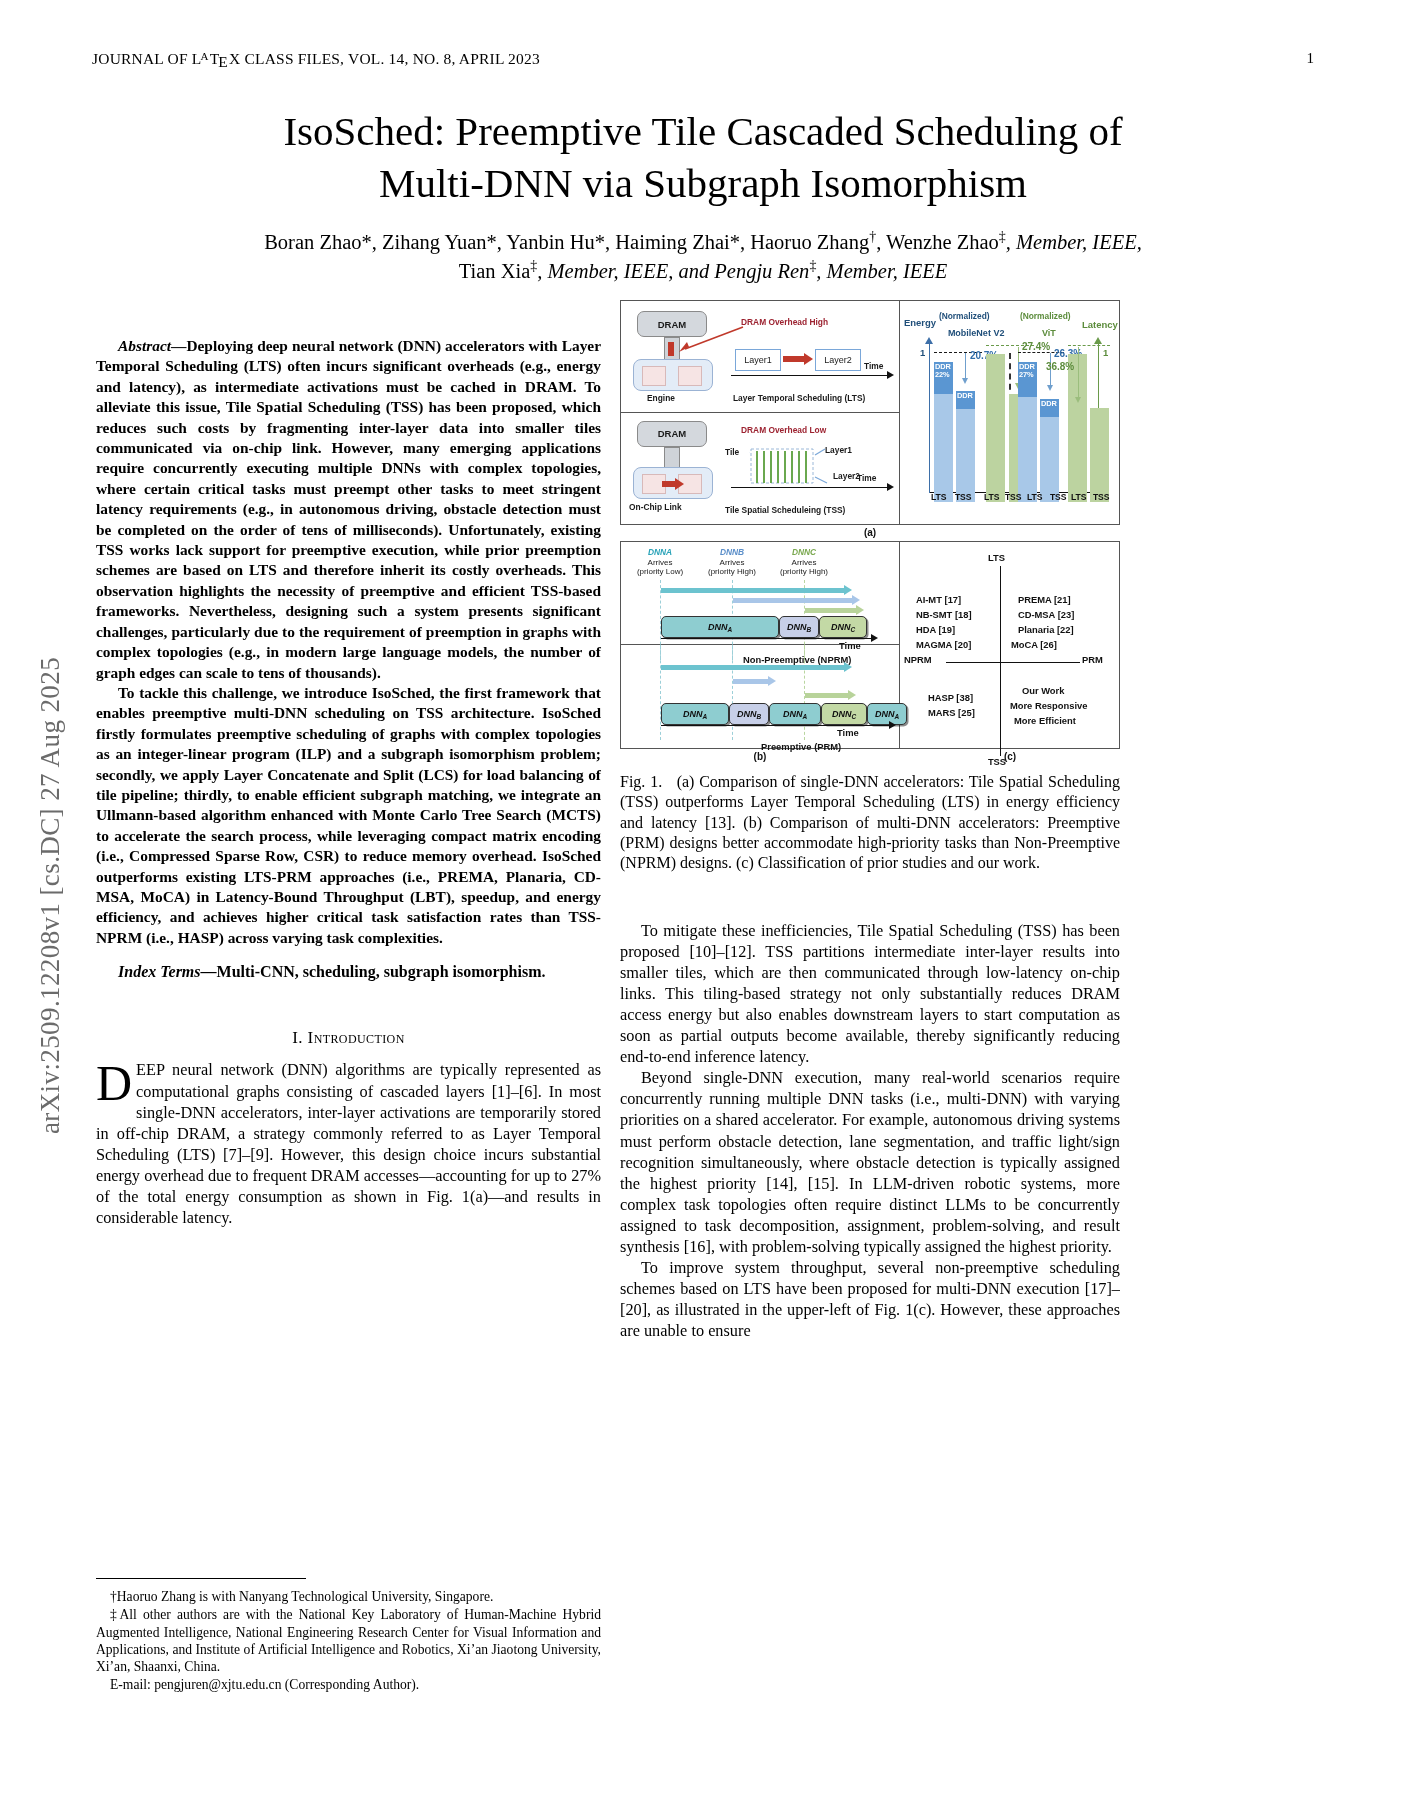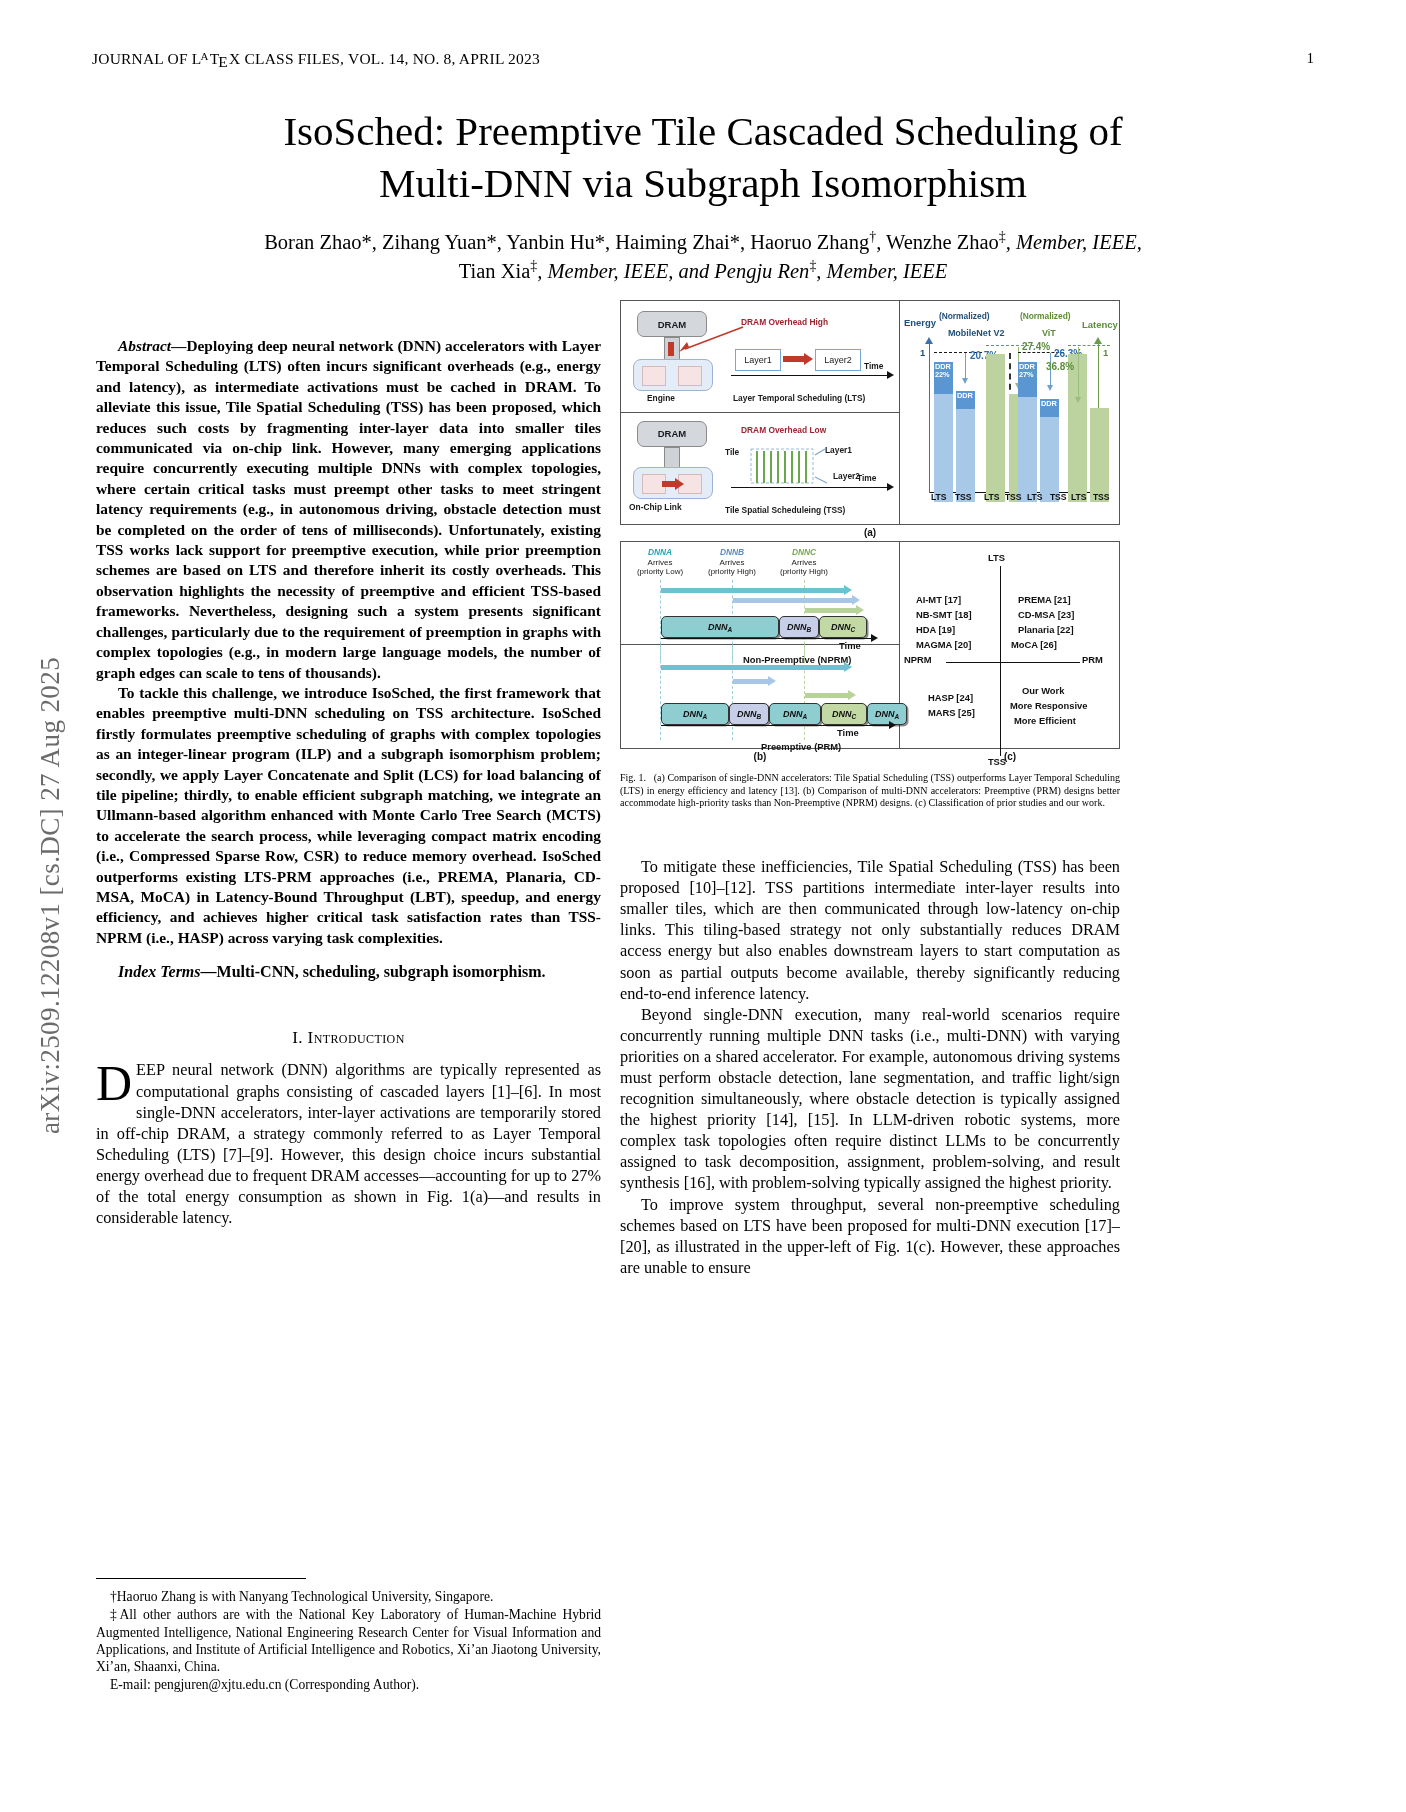--- a/index.html
+++ b/index.html
@@ -145,21 +145,21 @@
   .task sub{font-size:.72em;vertical-align:baseline;position:relative;top:2px;}
   .mode-lbl{position:absolute;font-family:"Liberation Sans",sans-serif;font-weight:bold;
             font-size:9.4px;color:#111;white-space:nowrap;}
 
   .fc-item{position:absolute;font-family:"Liberation Sans",sans-serif;font-weight:bold;
            font-size:9.4px;color:#111;white-space:nowrap;}
   .fc-axis-h{position:absolute;border-top:1.6px solid #111;}
   .fc-axis-v{position:absolute;border-left:1.6px solid #111;}
 
   
-  .figcap{margin-top:10px;font-size:10px;line-height:1.27;text-align:justify;hyphens:auto;}
+  .figcap{margin-top:10px;font-size:16px;line-height:1.27;text-align:justify;hyphens:auto;}
 </style>
 </head>
 <body>
 
 <div class="page">
 
   <div class="arxiv-stamp">arXiv:2509.12208v1  [cs.DC]  27 Aug 2025</div>
 
   <div class="runhead">
     <span>JOURNAL OF </span><span class="lx">L<span class="a">A</span>T<span class="e">E</span>X</span><span> CLASS FILES, VOL. 14, NO. 8, APRIL  2023</span>
@@ -416,21 +416,21 @@
         <div class="fc-item" style="left:16px;top:52px;">AI-MT [17]</div>
         <div class="fc-item" style="left:16px;top:67px;">NB-SMT [18]</div>
         <div class="fc-item" style="left:16px;top:82px;">HDA [19]</div>
         <div class="fc-item" style="left:16px;top:97px;">MAGMA [20]</div>
 
         <div class="fc-item" style="left:118px;top:52px;">PREMA [21]</div>
         <div class="fc-item" style="left:118px;top:67px;">CD-MSA [23]</div>
         <div class="fc-item" style="left:118px;top:82px;">Planaria [22]</div>
         <div class="fc-item" style="left:111px;top:97px;">MoCA [26]</div>
 
-        <div class="fc-item" style="left:28px;top:150px;">HASP [24]</div>
+        <div class="fc-item" style="left:28px;top:150px;">HASP [38]</div>
         <div class="fc-item" style="left:28px;top:165px;">MARS [25]</div>
 
         <div class="fc-item" style="left:122px;top:143px;">Our Work</div>
         <div class="fc-item" style="left:110px;top:158px;">More Responsive</div>
         <div class="fc-item" style="left:114px;top:173px;">More Efficient</div>
       </div>
     </div>
 
     <div style="display:flex;">
       <div class="panel-cap" style="width:56%;">(b)</div>

